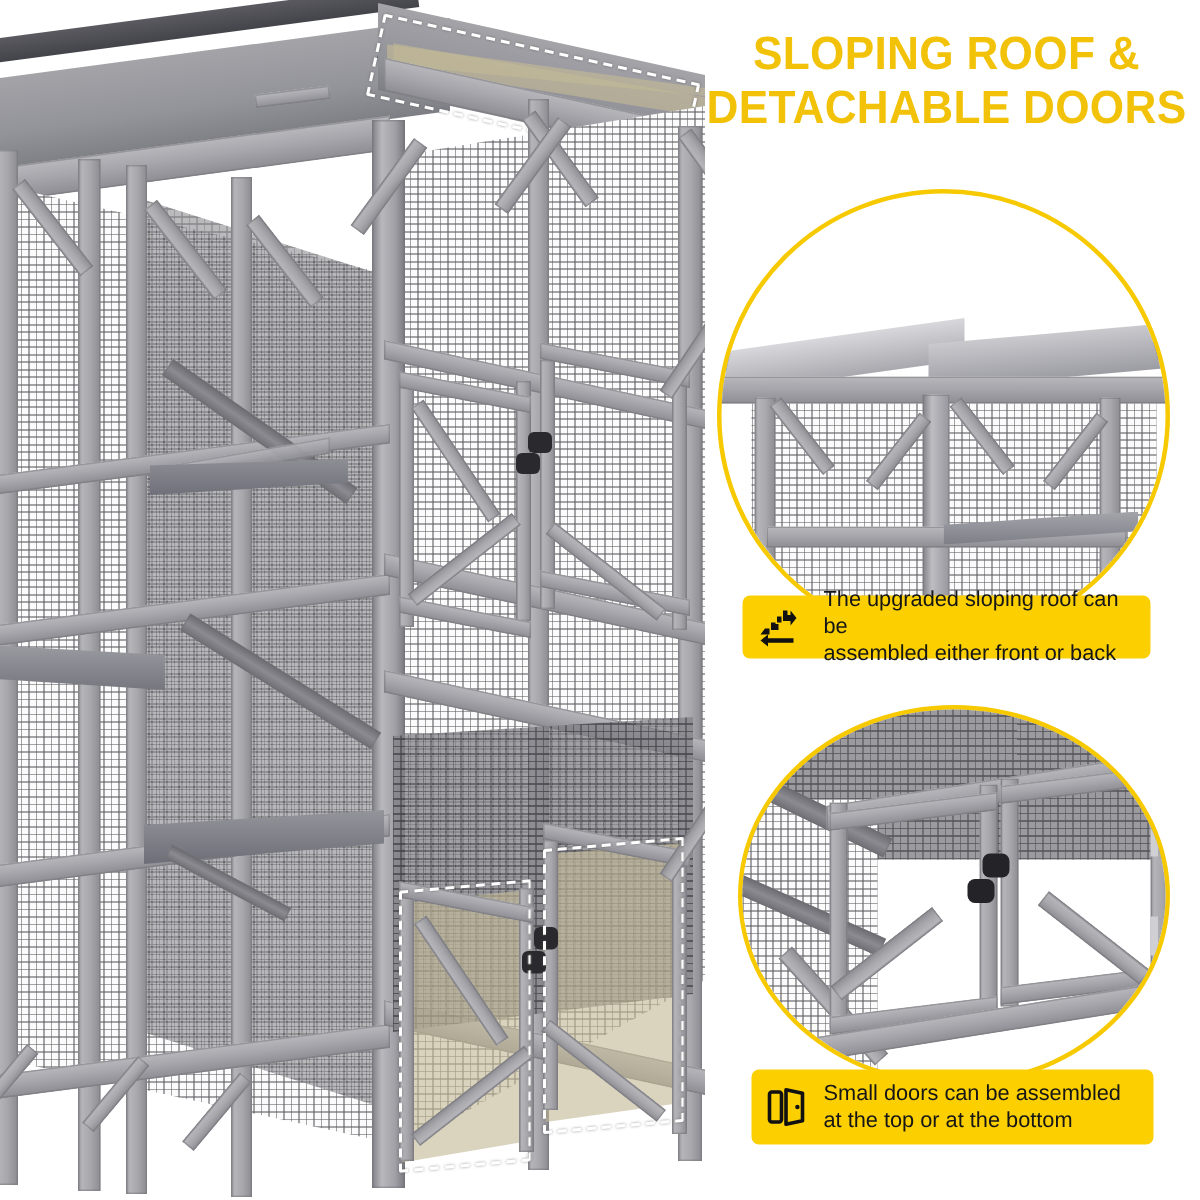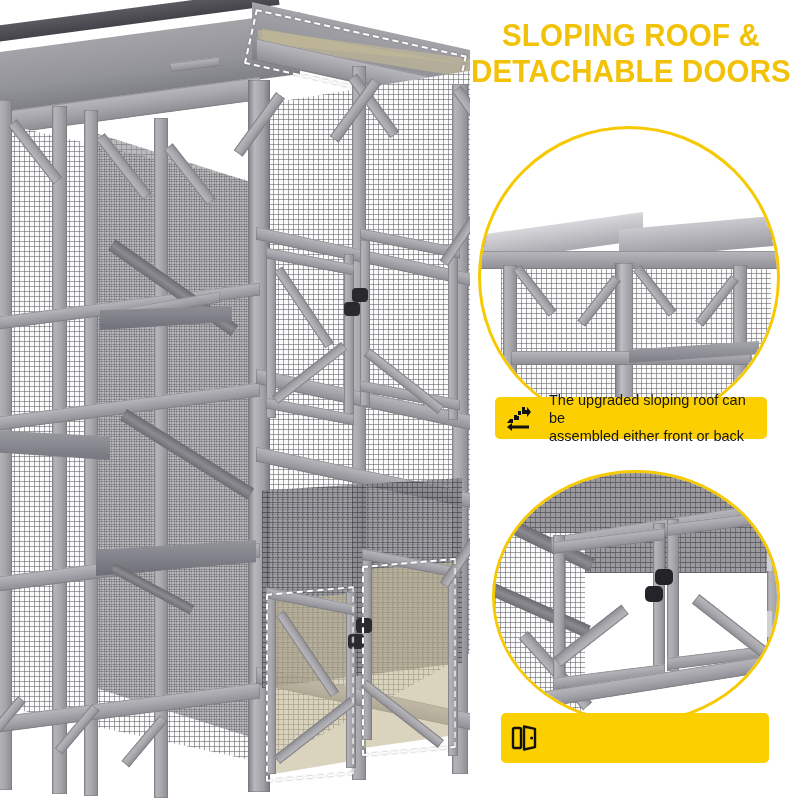--- a/index.html
+++ b/index.html
@@ -318,15 +318,17 @@
   </div>
 
   <div class="caption" style="left:501px;top:713px;width:268px;height:50px;">
     <span class="cap-icon">
       <svg viewBox="0 0 30 30" aria-hidden="true">
         <rect x="3" y="5" width="8" height="20" rx="1.6" fill="none" stroke="#111" stroke-width="2.4"></rect>
         <path d="M14 3.5l11 2.4v18.2l-11 2.4z" fill="none" stroke="#111" stroke-width="2.4" stroke-linejoin="round"></path>
         <circle cx="21.6" cy="15" r="1.5" fill="#111"></circle>
       </svg>
     </span>
+    <span class="cap-text">Small doors can be assembled
+at the top or at the bottom</span>
   </div>
 
 </div>
 
 </body></html>

